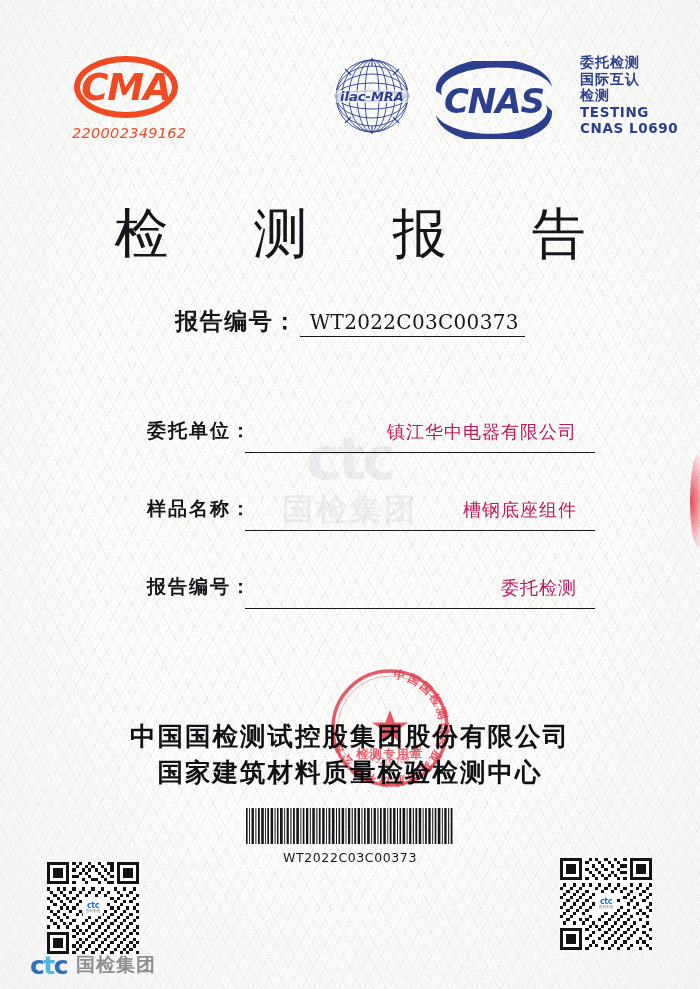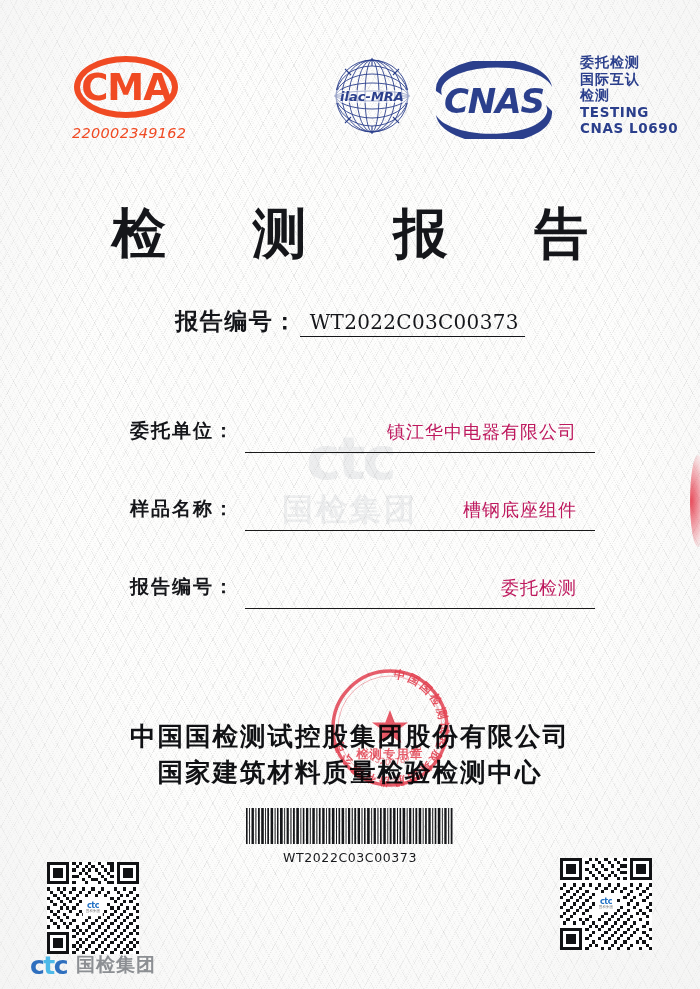--- a/index.html
+++ b/index.html
@@ -62,20 +62,21 @@
     position: absolute;
     left: 0; right: 0;
     top: 50%;
     transform: translateY(-50%);
     font-family: "DejaVu Sans", sans-serif;
     font-weight: bold;
     font-size: 37px;
     letter-spacing: -1px;
     color: #f04a23;
     line-height: 1;
+    font-style: italic;
   }
   .cma-number {
     margin-top: 7px;
     font-family: "DejaVu Sans", sans-serif;
     font-size: 14.5px;
     color: #f04a23;
     letter-spacing: 0.3px;
     font-style: italic;
   }
 
@@ -119,21 +120,21 @@
     margin-top: 1px;
   }
 
   
   .doc-title {
     position: absolute;
     left: 0; right: 0;
     top: 198px;
     text-align: center;
     font-family: "DejaVu Serif", "Liberation Serif", serif;
-    font-weight: bold;
+    font-weight: normal;
     font-size: 54px;
     letter-spacing: 34px;
     text-indent: 34px;
     color: #15161a;
     z-index: 6;
   }
 
   
   .report-no-row {
     position: absolute;
@@ -162,21 +163,21 @@
 
   
   .field-row {
     position: absolute;
     left: 130px;
     width: 470px;
     z-index: 6;
   }
   .field-label {
     position: absolute;
-    left: 0;
+    left: 17px;
     top: 0;
     font-family: "DejaVu Serif", "Liberation Serif", serif;
     font-weight: bold;
     font-size: 19px;
     letter-spacing: 2px;
     color: #15161a;
     white-space: nowrap;
   }
   .field-line {
     position: absolute;

